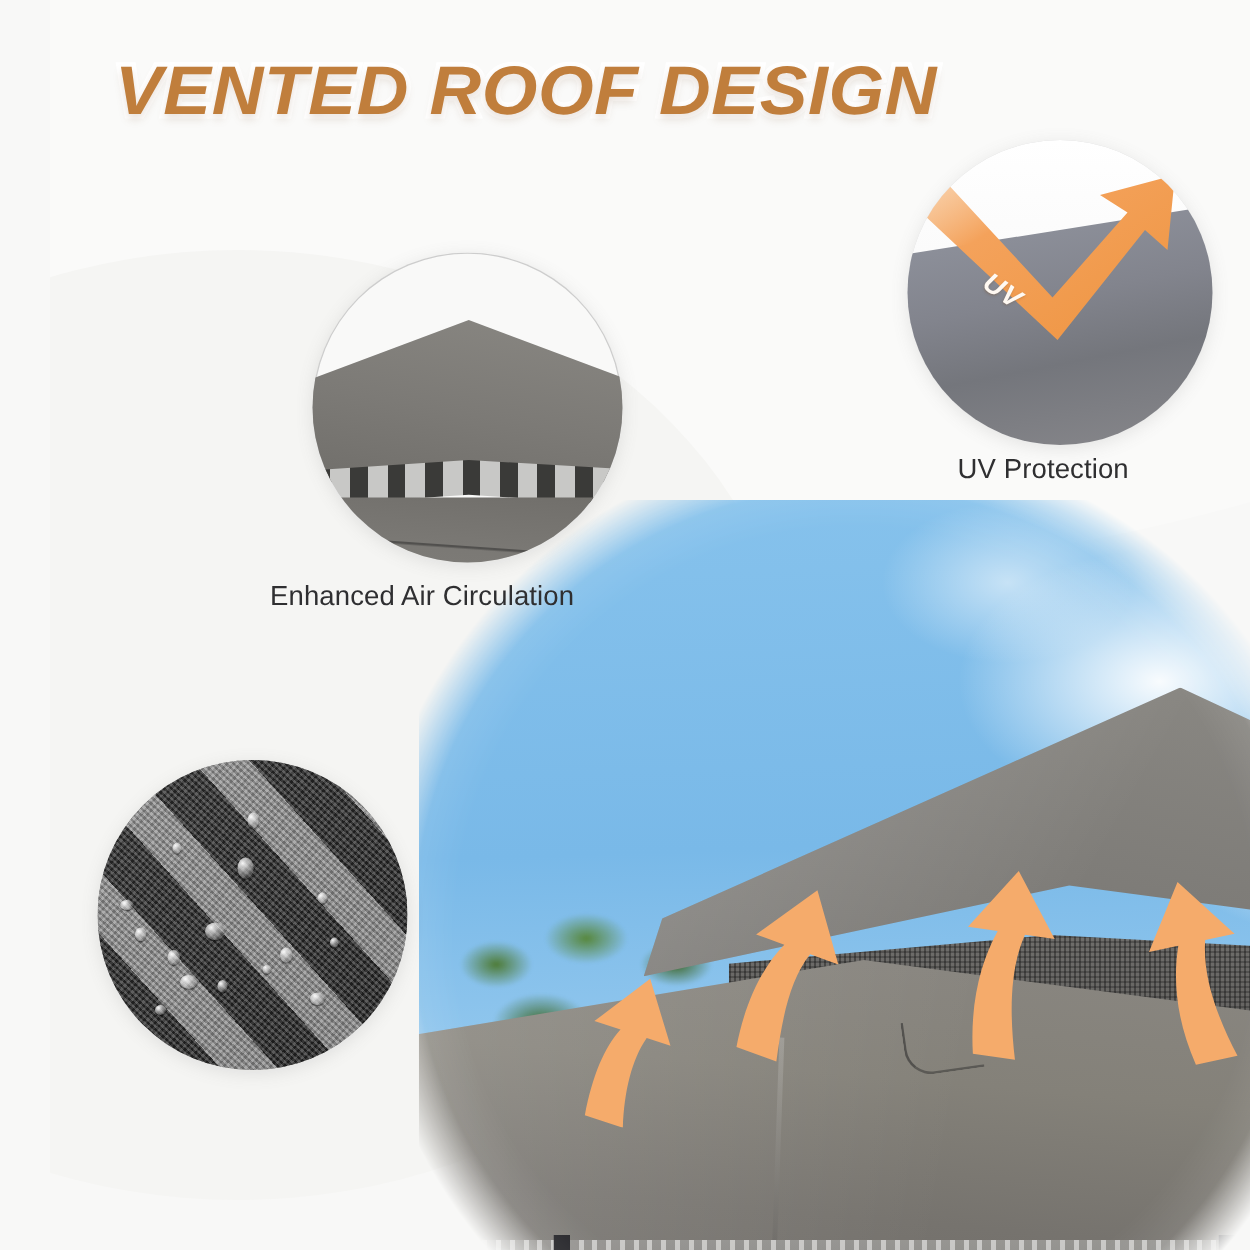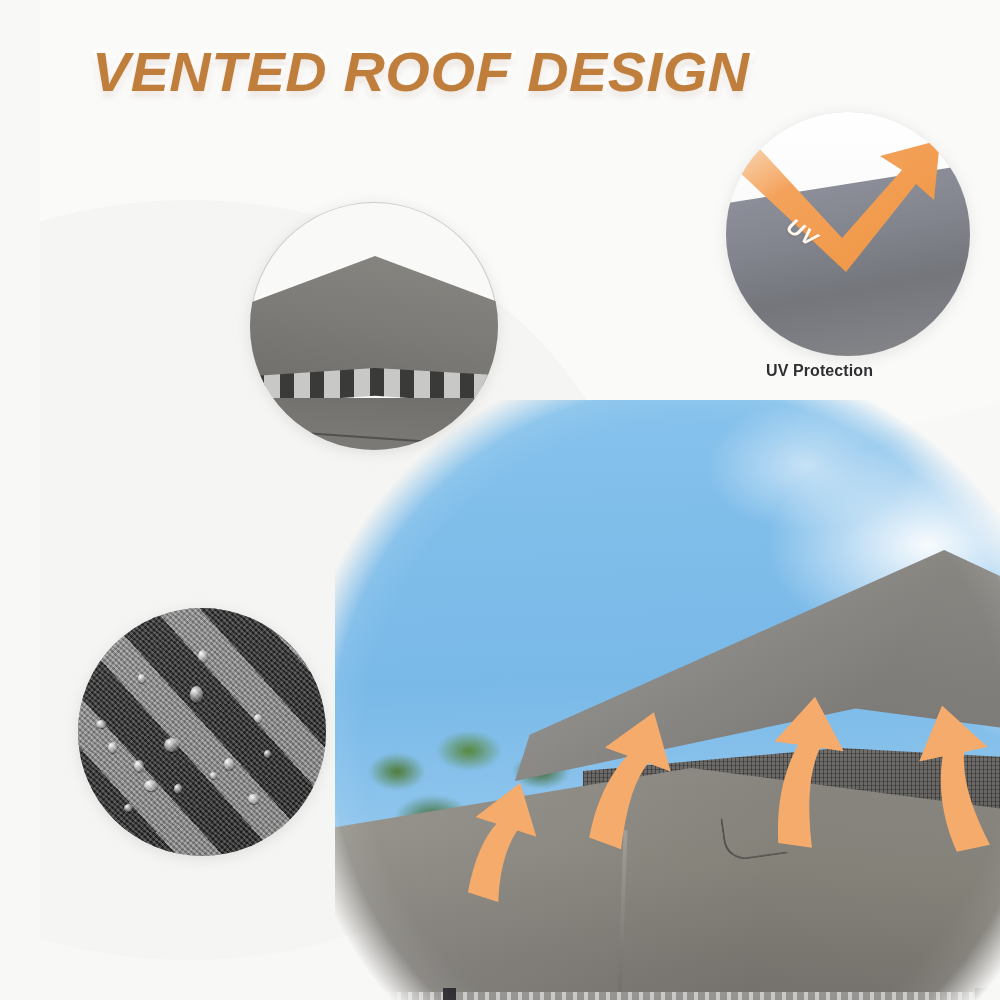--- a/index.html
+++ b/index.html
@@ -187,21 +187,21 @@
   }
   #c-water .drops{position:absolute;inset:0;}
   #c-water .drops i{
     position:absolute;display:block;border-radius:50%;
     background:radial-gradient(circle at 32% 28%, rgba(255,255,255,.95), rgba(210,210,210,.55) 45%, rgba(60,60,60,.25) 85%);
     box-shadow:0 1px 1px rgba(0,0,0,.45);
   }
 
   
   .caption{
-    position:absolute;color:#2F2F31;font-size:16px;font-weight:bold;
+    position:absolute;color:#2F2F31;font-size:22px;font-weight:normal;
     letter-spacing:.1px;white-space:nowrap;
   }
   #cap-air{left:176px;top:464px;}
   #cap-uv{left:726px;top:362px;}
   #cap-water{left:52px;top:868px;}
 </style>
 </head>
 <body>
 
 <div id="stage">
@@ -254,20 +254,21 @@
   </div>
 
   <div class="headline">VENTED ROOF DESIGN</div>
 
   <div class="circle circle-ring" id="c-air">
     <span class="air-top"></span>
     <span class="air-mesh"></span>
     <span class="air-bottom"></span>
     <span class="air-seam"></span>
   </div>
+  <div class="caption" id="cap-air">Enhanced Air Circulation</div>
 
   <div class="circle circle-ring" id="c-uv">
     <span class="uv-sky"></span>
     <span class="uv-fabric"></span>
     <svg width="244" height="244" viewBox="0 0 244 244" style="position:absolute;left:0;top:0;">
       <defs>
         <linearGradient id="uvg" x1="0" y1="0" x2="1" y2="1">
           <stop offset="0" stop-color="#F8C796" stop-opacity="0.55"></stop>
           <stop offset="0.35" stop-color="#F4A25B"></stop>
           <stop offset="1" stop-color="#EE9440"></stop>

